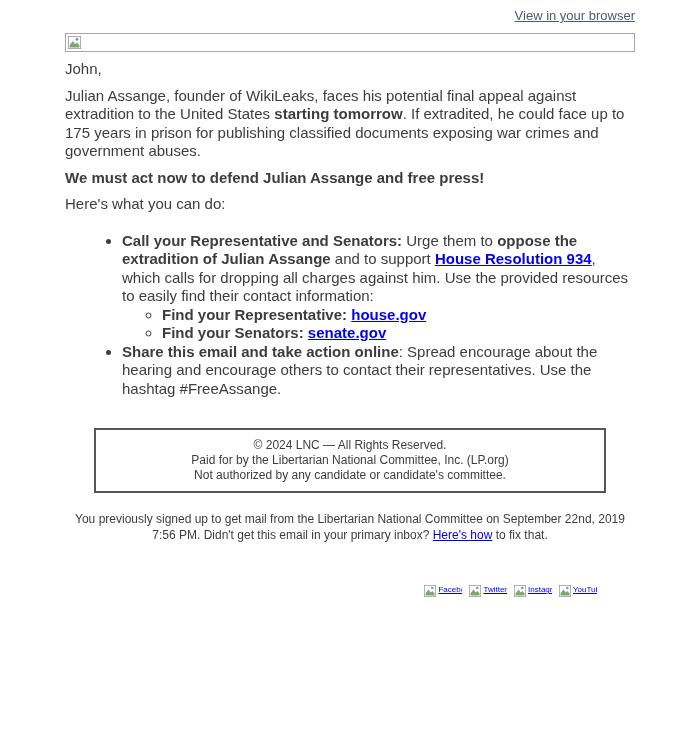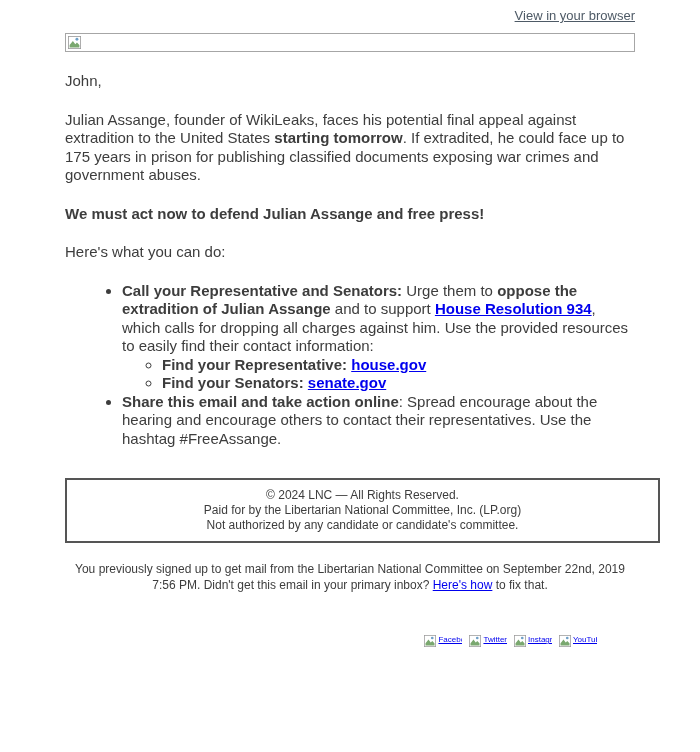--- a/index.html
+++ b/index.html
@@ -20,33 +20,33 @@
   .hero-image {
     margin-top: 9px;
     border: 1px solid #a6a6a6;
     height: 19px;
     display: flex;
     align-items: center;
     padding-left: 2px;
     background: #fff;
   }
 
-  p { font-size: 15px; line-height: 18.5px; margin: 20px 0; }
+  p { font-size: 15px; line-height: 18.5px; margin: 8px 0; }
   b, strong, .bold { font-weight: bold; }
   a.link { color: var(--link, #0000ee); text-decoration: underline; }
   a.link.bold { font-weight: bold; }
 
   ul.main-list { margin: 18px 0; padding-left: 57px; list-style: disc; }
   ul.sub-list  { margin: 0; padding-left: 40px; list-style: circle; }
   li { font-size: 15px; line-height: 18.5px; }
   li.bold-li { font-weight: bold; }
 
   .footer-box {
     border: 2px solid #555555;
-    width: 595px;
+    width: 512px;
     margin: 30px auto 0;
     padding: 8px 6px;
     text-align: center;
     font-size: 12px;
     line-height: 15px;
   }
 
   .note {
     text-align: center;
     font-size: 12px;

